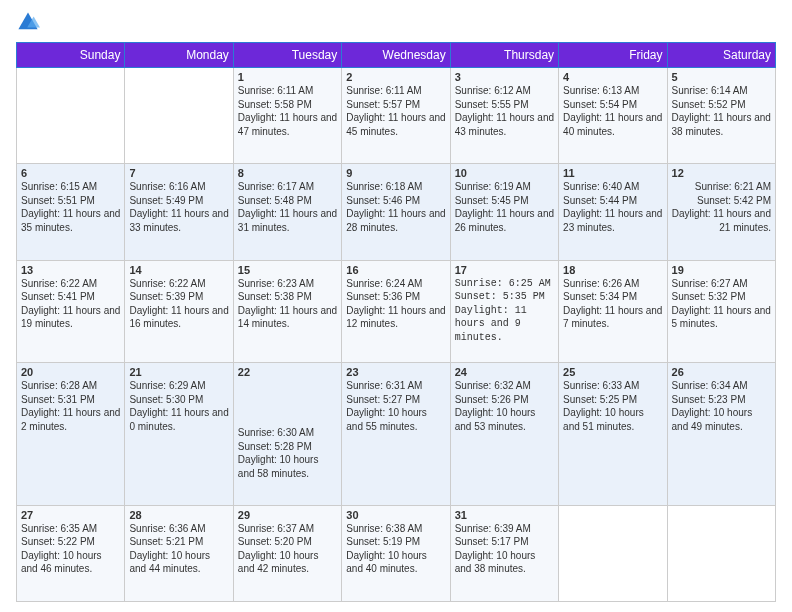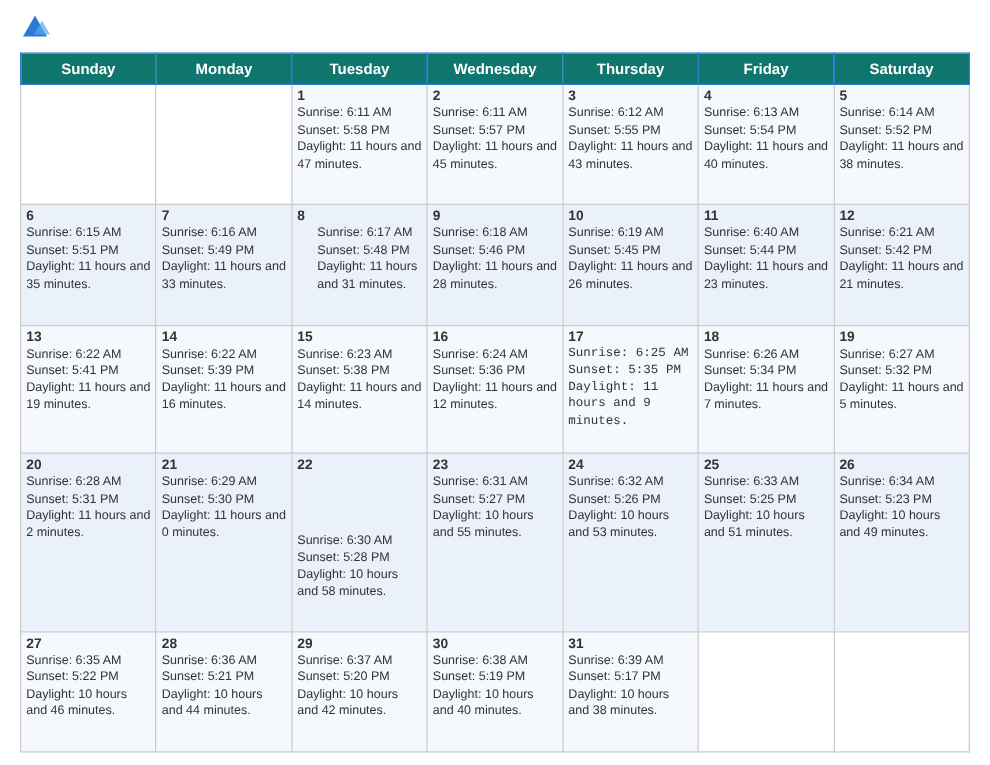--- a/index.html
+++ b/index.html
@@ -55,26 +55,26 @@
       color: #555;
       font-weight: normal;
     }
     .calendar {
       flex: 1;
       border-collapse: collapse;
       width: 100%;
       table-layout: fixed;
     }
     .calendar thead tr th {
-      background: #0f766e;
+      background: #6d28d9;
       color: #fff;
       font-size: 12px;
-      font-weight: bold;
+      font-weight: normal;
       padding: 5px 4px;
-      text-align: center;
+      text-align: right;
       border: 1px solid #2a7bd4;
     }
     .calendar tbody tr td {
       border: 1px solid #ccc;
       vertical-align: top;
       padding: 3px 4px;
       font-size: 9.5px;
       color: #333;
       height: 82px;
       background: #fff;
@@ -177,21 +177,21 @@
 Daylight: 11 hours and 35 minutes.</div>
           </td>
           <td>
             <span class="day-number">7</span>
             <div class="day-info" style="white-space: pre-line;">Sunrise: 6:16 AM
 Sunset: 5:49 PM
 Daylight: 11 hours and 33 minutes.</div>
           </td>
           <td>
             <span class="day-number">8</span>
-            <div class="day-info" style="white-space: pre-line; margin-left: 16px;">Sunrise: 6:17 AM
+            <div class="day-info" style="white-space: pre-line;">Sunrise: 6:17 AM
 Sunset: 5:48 PM
 Daylight: 11 hours and 31 minutes.</div>
           </td>
           <td>
             <span class="day-number">9</span>
             <div class="day-info" style="white-space: pre-line;">Sunrise: 6:18 AM
 Sunset: 5:46 PM
 Daylight: 11 hours and 28 minutes.</div>
           </td>
           <td>
@@ -201,21 +201,21 @@
 Daylight: 11 hours and 26 minutes.</div>
           </td>
           <td>
             <span class="day-number">11</span>
             <div class="day-info" style="white-space: pre-line;">Sunrise: 6:40 AM
 Sunset: 5:44 PM
 Daylight: 11 hours and 23 minutes.</div>
           </td>
           <td>
             <span class="day-number">12</span>
-            <div class="day-info" style="white-space: pre-line;">Sunrise: 6:21 AM
+            <div class="day-info" style="white-space: pre-line; text-align: right;">Sunrise: 6:21 AM
 Sunset: 5:42 PM
 Daylight: 11 hours and 21 minutes.</div>
           </td>
         </tr>
         <tr>
           <td>
             <span class="day-number">13</span>
             <div class="day-info" style="white-space: pre-line;">Sunrise: 6:22 AM
 Sunset: 5:41 PM
 Daylight: 11 hours and 19 minutes.</div>

